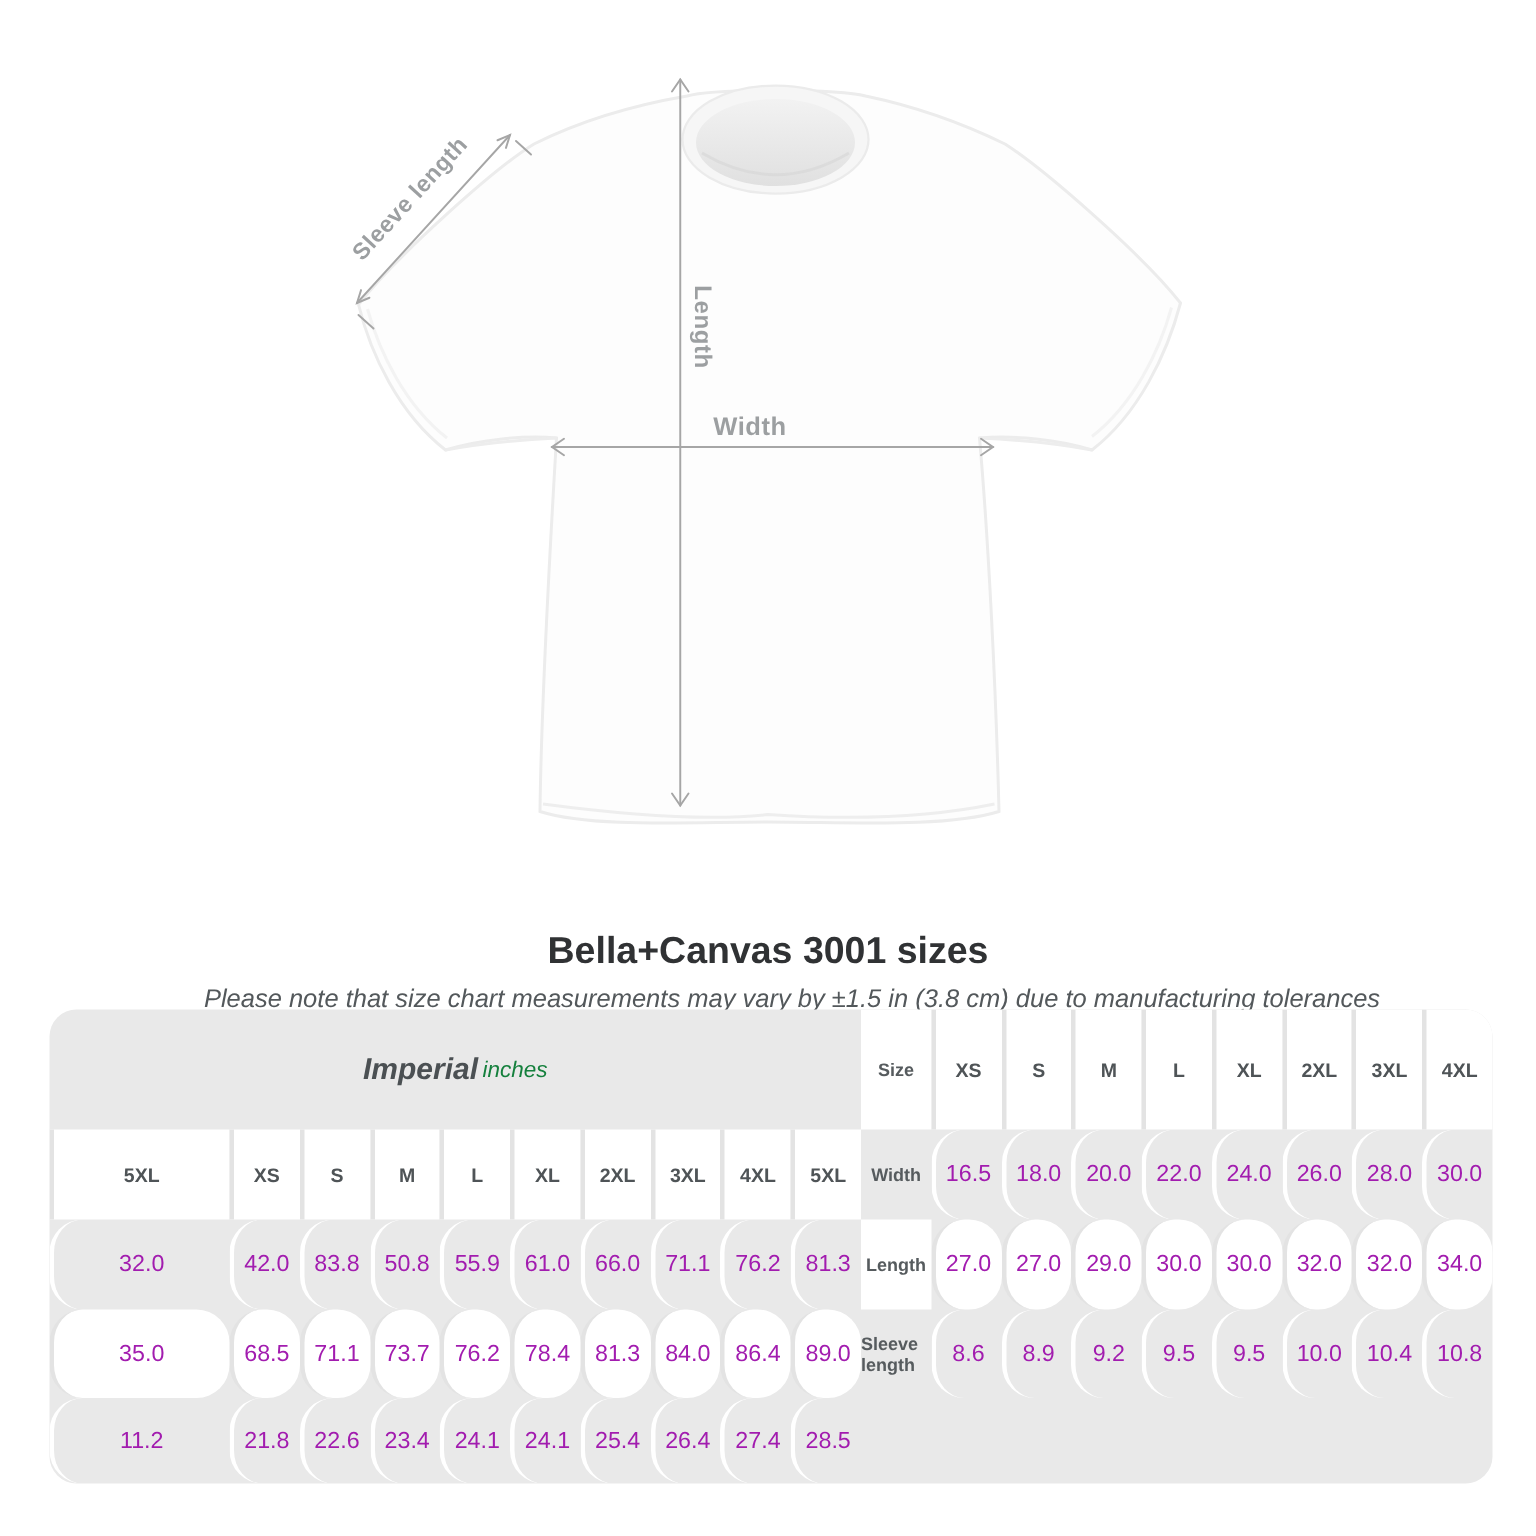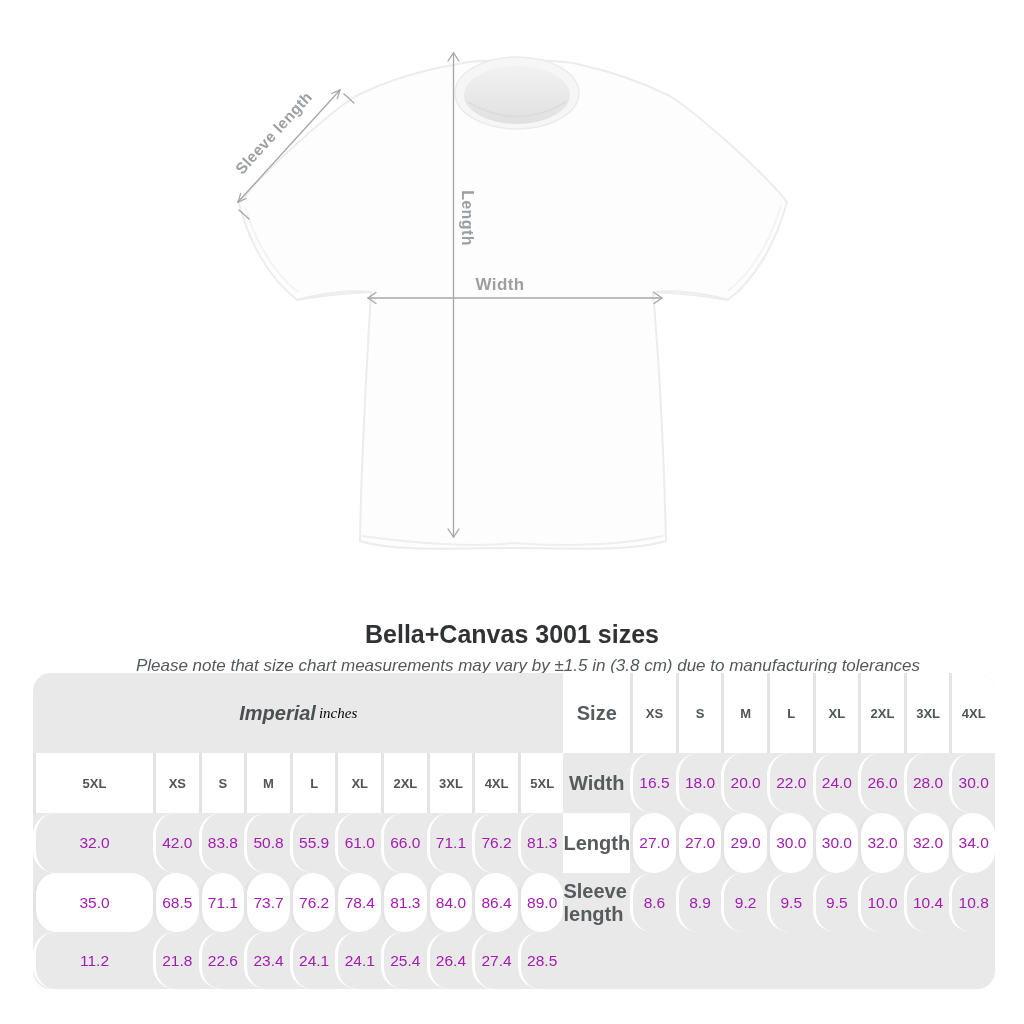--- a/index.html
+++ b/index.html
@@ -24,22 +24,22 @@
               text-align:center;font-style:italic;font-size:17px;color:#53585b;}
 
   
   #size-grid{position:absolute;left:33px;top:673px;width:962px;
              display:grid;grid-template-columns:120px repeat(18,1fr);
              grid-template-rows:80px 60px 60px 59px 57px;
              background:#e9e9e9;border-radius:18px;overflow:hidden;}
   .cell{display:flex;align-items:center;justify-content:center;}
   .unit{flex-direction:row;gap:3px;}
   .unit-name{font-style:italic;font-weight:bold;font-size:20px;color:#4b5053;}
-  .unit-sub{font-style:italic;font-size:15px;color:#000000;font-family:Liberation Serif, serif;}
-  .rowlabel{font-weight:bold;font-size:20px;color:#565b5e;}
+  .unit-sub{font-style:italic;font-size:15px;color:#15803d;}
+  .rowlabel{font-weight:bold;font-size:12px;color:#565b5e;}
   .head{font-weight:bold;font-size:13px;color:#4f5457;}
   .val{font-size:15.5px;color:#a21caf;border-radius:22px;}
   .r-white{background:#ffffff;}
   .sep{border-left:3px solid #ffffff;}
   .r-white.sep{border-left-color:#e3e3e3;}
 </style>
 </head>
 <body>
 
 <div id="page">

